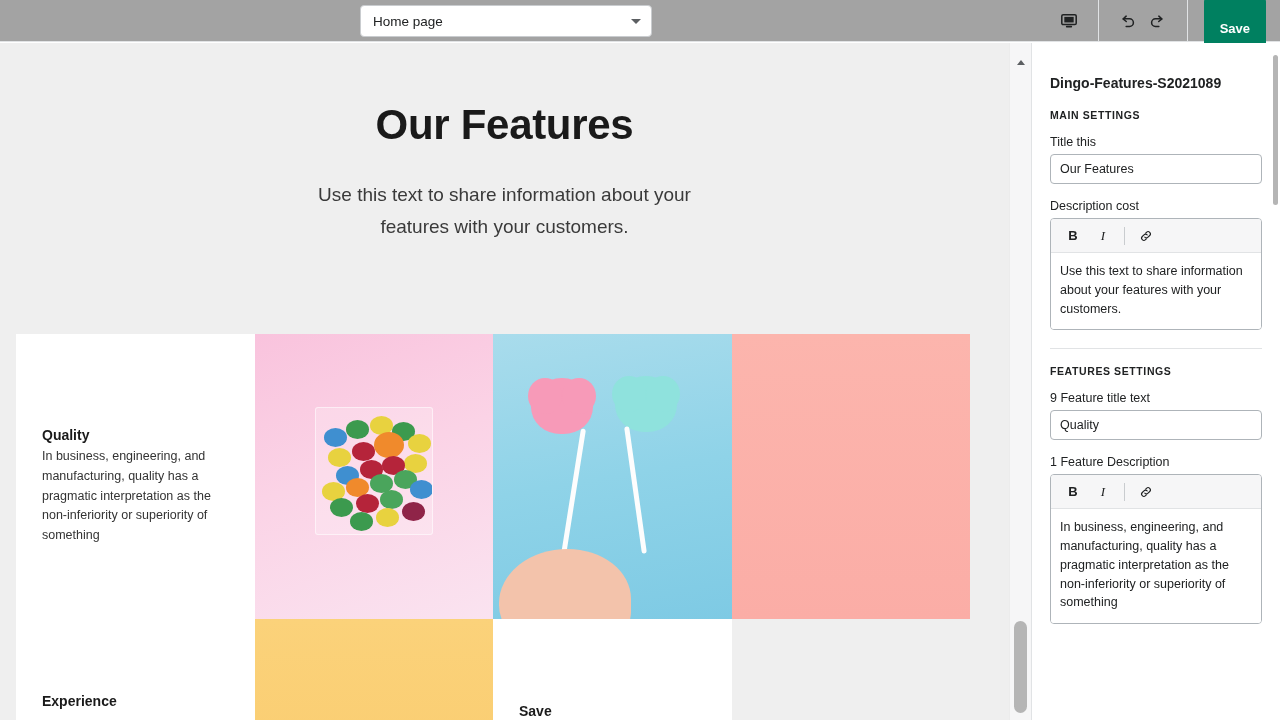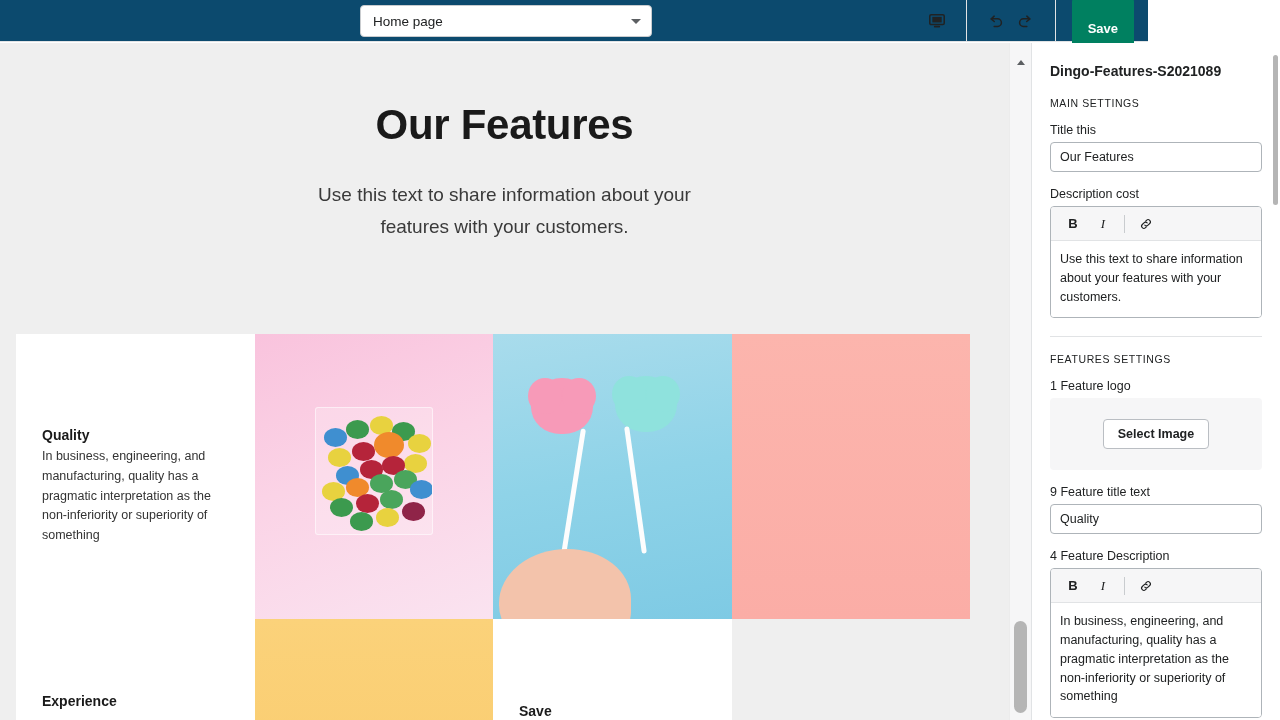--- a/index.html
+++ b/index.html
@@ -7,22 +7,22 @@
     margin: 0; padding: 0;
     width: 1280px; height: 720px;
     overflow: hidden;
     font-family: "Liberation Sans", sans-serif;
     background: #ffffff;
   }
 
   
   .topbar {
     position: absolute; top: 0; left: 0;
-    width: 1148px; height: 42px;
-    background: #0c4a6e;
+    width: 1280px; height: 42px;
+    background: #a3a3a3;
     border-bottom: 1px solid #e1e3e5;
     display: flex; align-items: center;
   }
   .page-selector {
     position: absolute; left: 360px; top: 5px;
     width: 292px; height: 32px;
     background: #ffffff;
     border: 1px solid #c9cccf;
     border-radius: 4px;
     display: flex; align-items: center;
@@ -185,24 +185,24 @@
   .sidebar {
     position: absolute; top: 43px; right: 0;
     width: 249px; height: 677px;
     background: #ffffff;
     border-left: 1px solid #e1e3e5;
     padding: 16px 18px 0 18px;
     overflow: hidden;
   }
   .block-title {
     font-size: 14px; font-weight: bold;
-    color: #202223; margin: 4px 0 18px;
+    color: #202223; margin: 16px 0 18px;
   }
   .section-label {
-    font-size: 10.5px; font-weight: normal;
+    font-size: 10.5px; font-weight: bold;
     letter-spacing: 0.6px; color: #202223;
     text-transform: uppercase;
     margin: 0 0 14px;
   }
   .field-label {
     font-size: 12.5px; color: #202223;
     margin: 0 0 5px;
   }
   .text-input {
     width: 100%; height: 30px;
@@ -407,34 +407,28 @@
         </span>
       </div>
       <div class="rte-body">Use this text to share information about your features with your customers.</div>
     </div>
   </div>
 
   <div class="divider"></div>
 
   <p class="section-label">Features settings</p>
 
-  <div class="field">
-    <p class="field-label">1 Feature logo</p>
-    <div class="img-picker">
-      <button class="select-image-btn">Select Image</button>
-    </div>
-  </div>
 
   <div class="field">
     <p class="field-label">9 Feature title text</p>
     <input class="text-input" type="text" value="Quality" style="">
   </div>
 
   <div class="field">
-    <p class="field-label">4 Feature Description</p>
+    <p class="field-label">1 Feature Description</p>
     <div class="rte">
       <div class="rte-bar">
         <span class="rte-btn b">B</span>
         <span class="rte-btn i">I</span>
         <span class="rte-sep"></span>
         <span class="rte-btn">
           <svg width="14" height="14" viewBox="0 0 20 20" fill="none" stroke="#202223" stroke-width="1.6" stroke-linecap="round">
             <path d="M8.3 11.7a3.2 3.2 0 0 0 4.6 0l2.4-2.4a3.25 3.25 0 0 0-4.6-4.6l-1.2 1.2"></path>
             <path d="M11.7 8.3a3.2 3.2 0 0 0-4.6 0l-2.4 2.4a3.25 3.25 0 0 0 4.6 4.6l1.2-1.2"></path>
           </svg>

